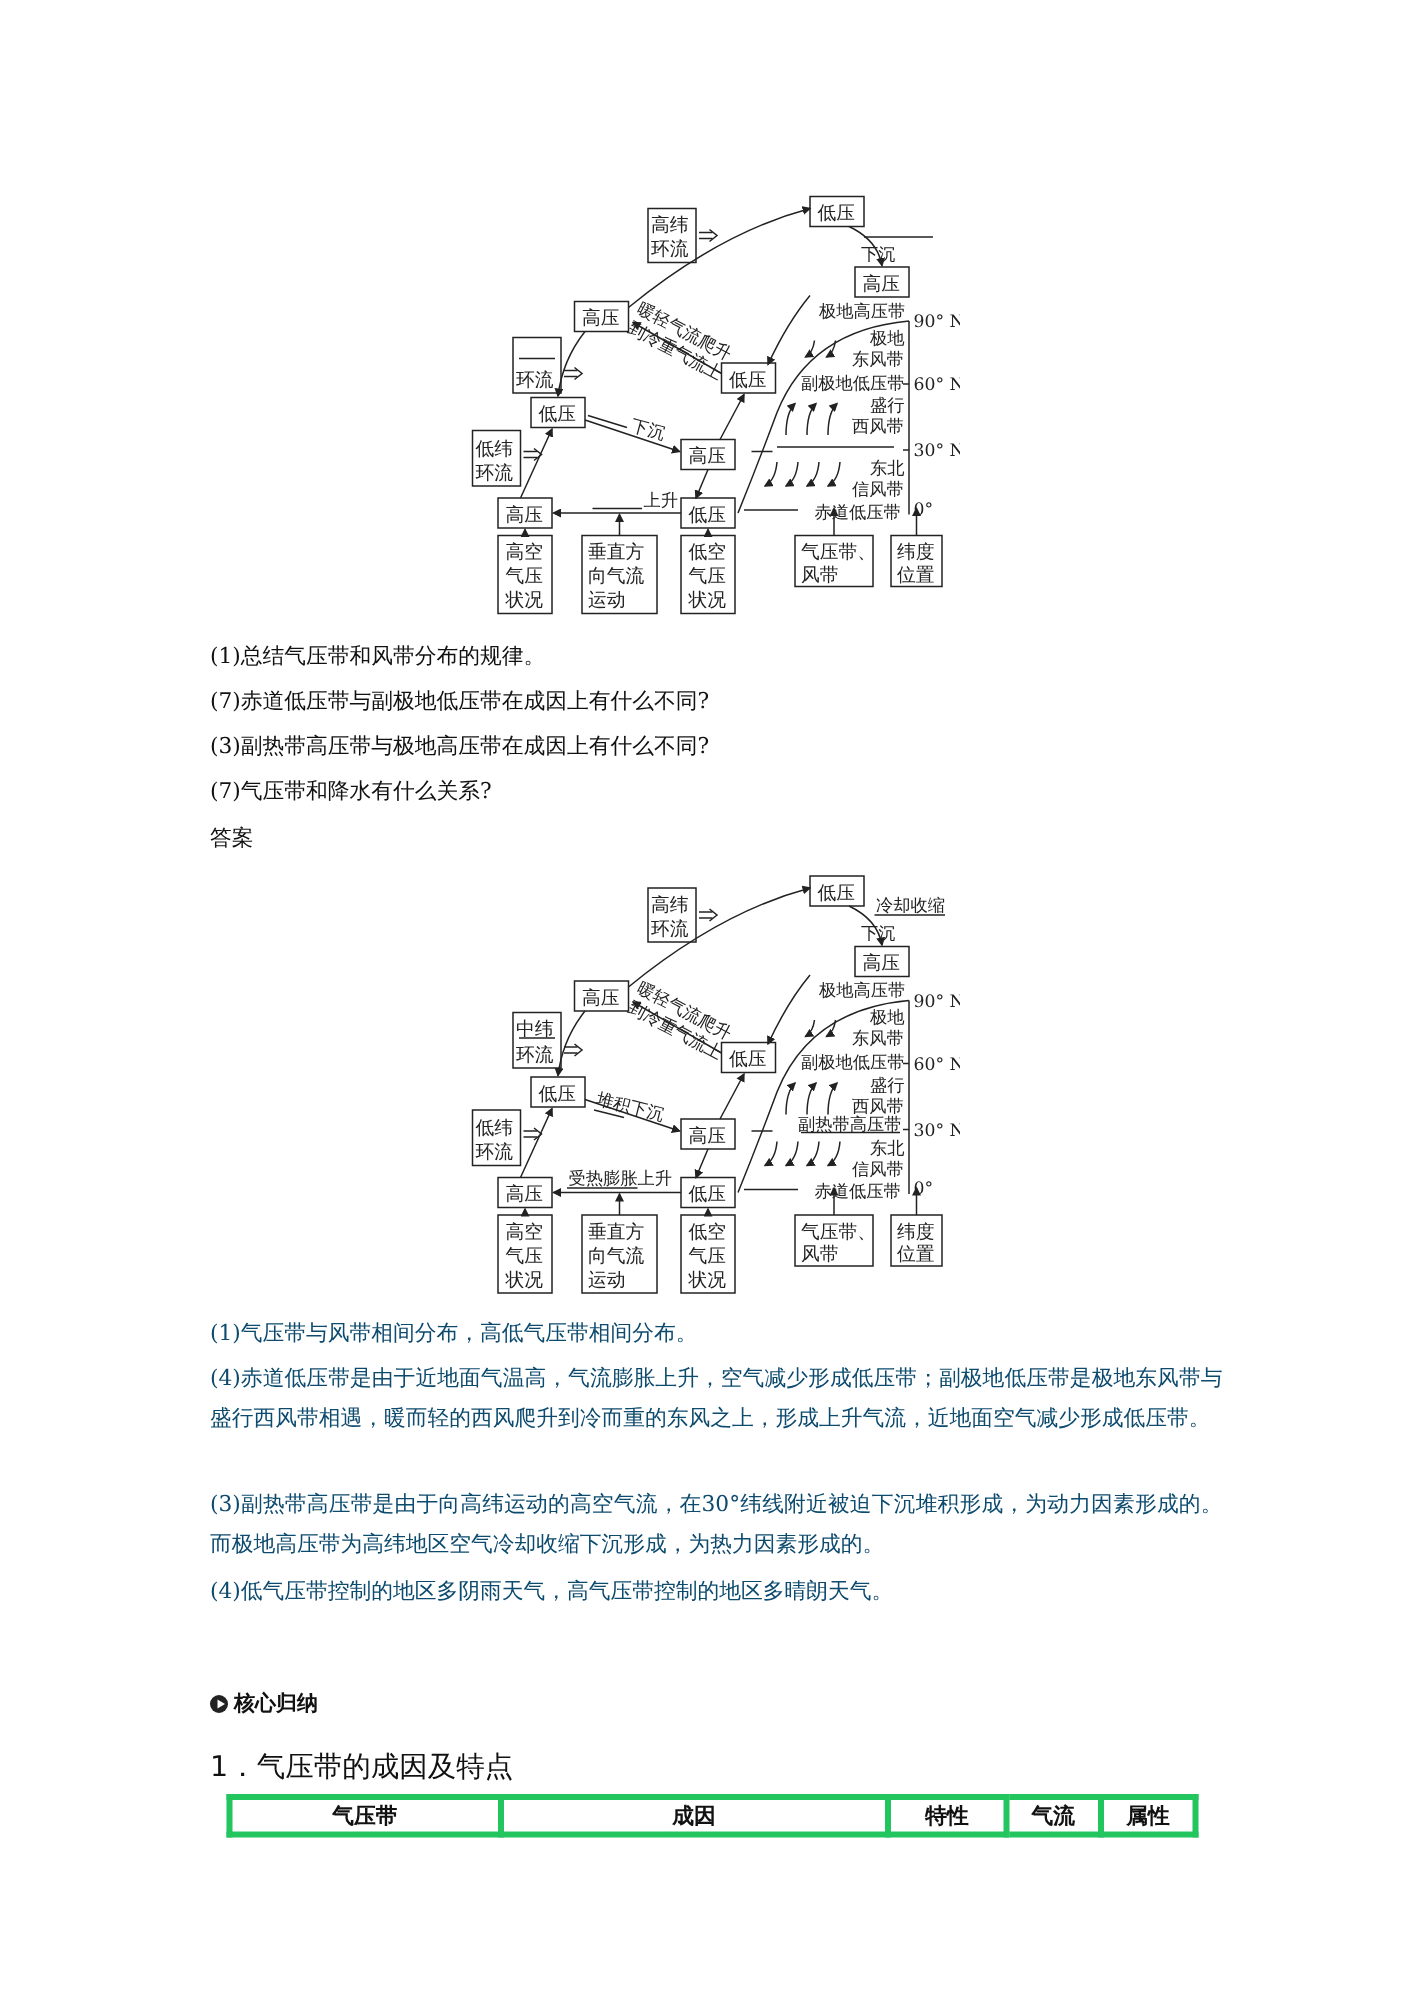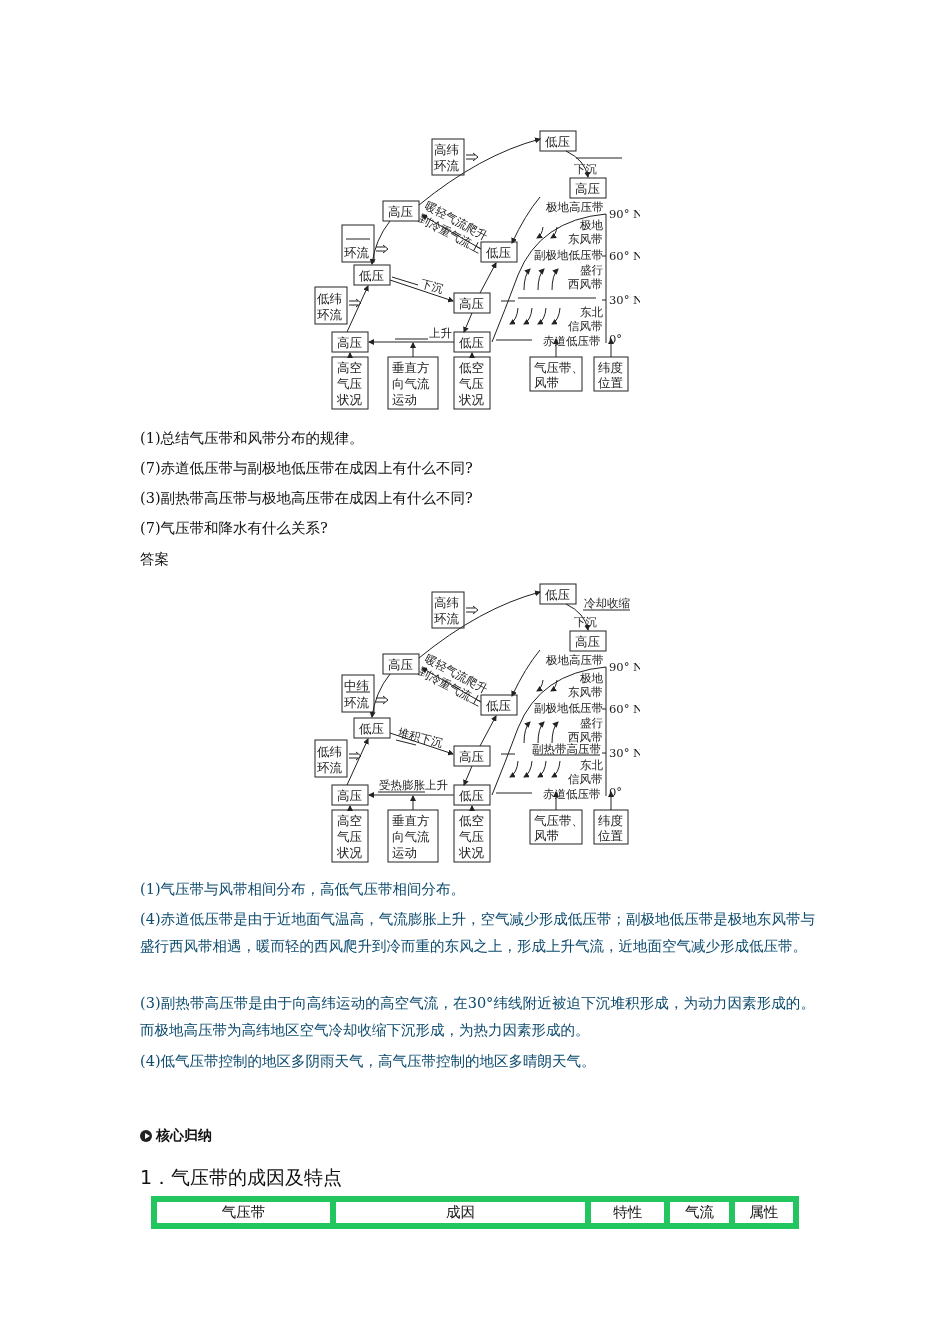--- a/index.html
+++ b/index.html
@@ -9,21 +9,21 @@
   .diagram svg { width:340px; height:290px; display:block; }
   .diagram svg text { font-family:"DejaVu Serif","Liberation Serif",serif; font-size:12.5px; fill:#222; }
   .diagram svg .small { font-size:11.5px; }
   .para { position:absolute; left:140px; font-size:14.5px; line-height:20px; color:#111; white-space:nowrap;text-align:center; }
   .ans-para { position:absolute; left:140px; width:675px; font-size:14.5px; line-height:27px; color:#0c4a6e; text-align:justify; }
   .heading { position:absolute; left:140px; top:1127px; font-family:"DejaVu Sans","Liberation Sans",sans-serif; font-weight:bold; font-size:14px; display:flex; align-items:center; gap:4px; }
   .heading .icon { width:12px; height:12px; border-radius:50%; background:#222; position:relative; display:inline-block; }
   .heading .icon::after { content:""; position:absolute; left:4.5px; top:3px; border-left:5px solid #fff; border-top:3px solid transparent; border-bottom:3px solid transparent; }
   .subheading { position:absolute; left:140px; top:1165px; font-size:19px; font-family:"DejaVu Sans","Liberation Sans",sans-serif; }
   table.summary { position:absolute; left:151px; top:1196px; width:648px; border-collapse:collapse; font-size:14.5px; }
-  table.summary th { border:6px solid #22c55e; font-weight:normal; height:21px; padding:0; text-align:center; }
+  table.summary th { border:4px solid #22c55e; font-weight:bold; height:21px; padding:0; text-align:center; }
 </style>
 </head>
 <body>
 
 <div class="diagram" style="top:125px;">
 <svg viewBox="0 0 340 290">
   <defs>
     <marker id="ah" markerWidth="6" markerHeight="6" refX="5" refY="3" orient="auto">
           <path d="M0,0 L6,3 L0,6 z" fill="#222"></path>
         </marker>

